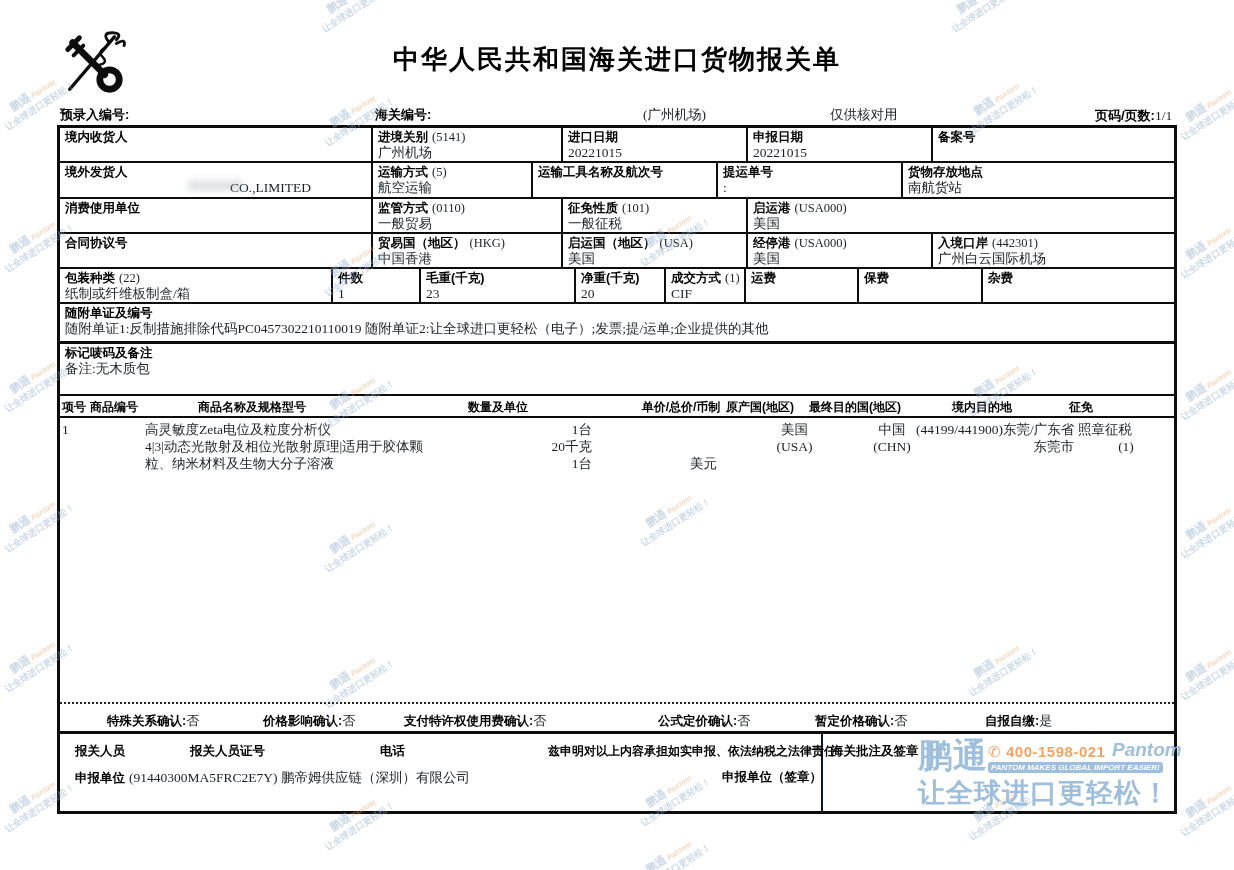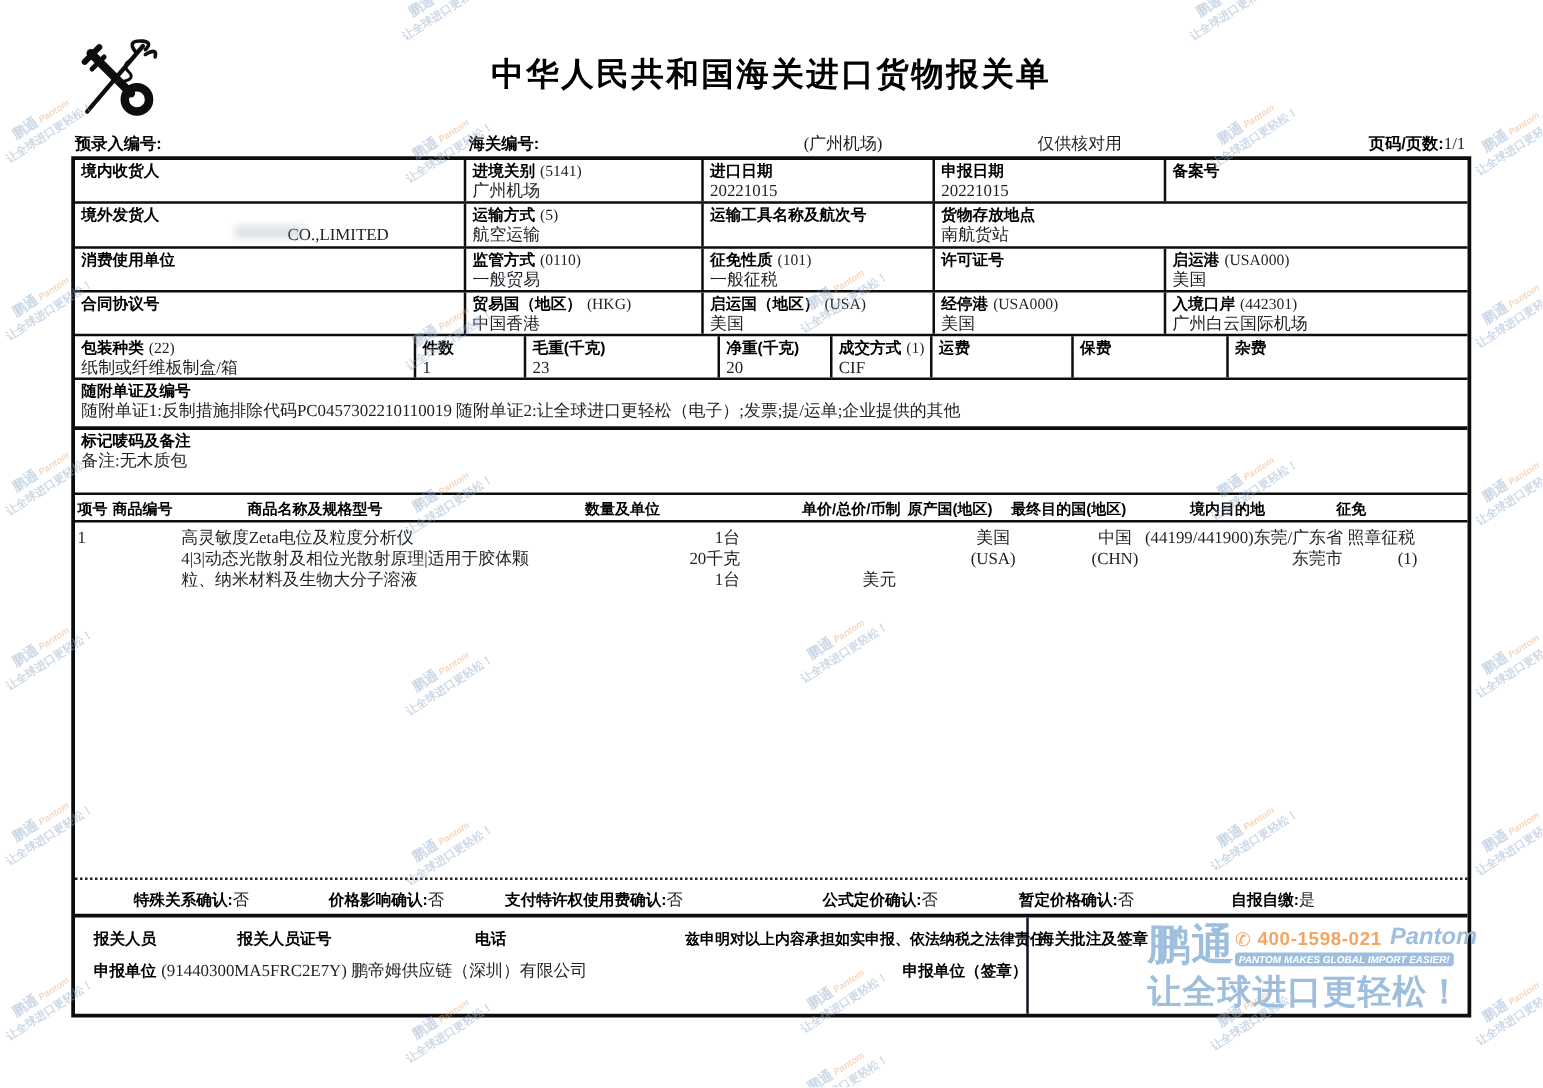--- a/index.html
+++ b/index.html
@@ -234,50 +234,50 @@
         <div class="val"></div>
       </div>
     </div>
 
     <div class="r" style="height:36px">
       <div class="c" style="width:313px">
         <div class="lb">境外发货人</div>
         <div class="redact"></div>
         <div class="val" style="text-indent:165px">CO.,LIMITED</div>
       </div>
-      <div class="c" style="width:190px">
+      <div class="c" style="width:160px">
         <div class="lb"><span>运输方式</span><span class="code">(5)</span></div>
         <div class="val">航空运输</div>
       </div>
       <div class="c" style="width:185px">
         <div class="lb">运输工具名称及航次号</div>
         <div class="val"></div>
+      </div>
+      <div class="c" style="width:185px">
+        <div class="lb">提运单号</div>
+        <div class="val">:</div>
       </div>
       <div class="c">
         <div class="lb">货物存放地点</div>
         <div class="val">南航货站</div>
       </div>
     </div>
 
     <div class="r" style="height:35px">
       <div class="c" style="width:313px">
         <div class="lb">消费使用单位</div>
         <div class="val"></div>
       </div>
       <div class="c" style="width:190px">
         <div class="lb"><span>监管方式</span><span class="code">(0110)</span></div>
         <div class="val">一般贸易</div>
       </div>
       <div class="c" style="width:185px">
         <div class="lb"><span>征免性质</span><span class="code">(101)</span></div>
         <div class="val">一般征税</div>
-      </div>
-      <div class="c" style="width:185px">
-        <div class="lb">许可证号</div>
-        <div class="val"></div>
       </div>
       <div class="c">
         <div class="lb"><span>启运港</span><span class="code">(USA000)</span></div>
         <div class="val">美国</div>
       </div>
     </div>
 
     <div class="r" style="height:35px">
       <div class="c" style="width:313px">
         <div class="lb">合同协议号</div>

